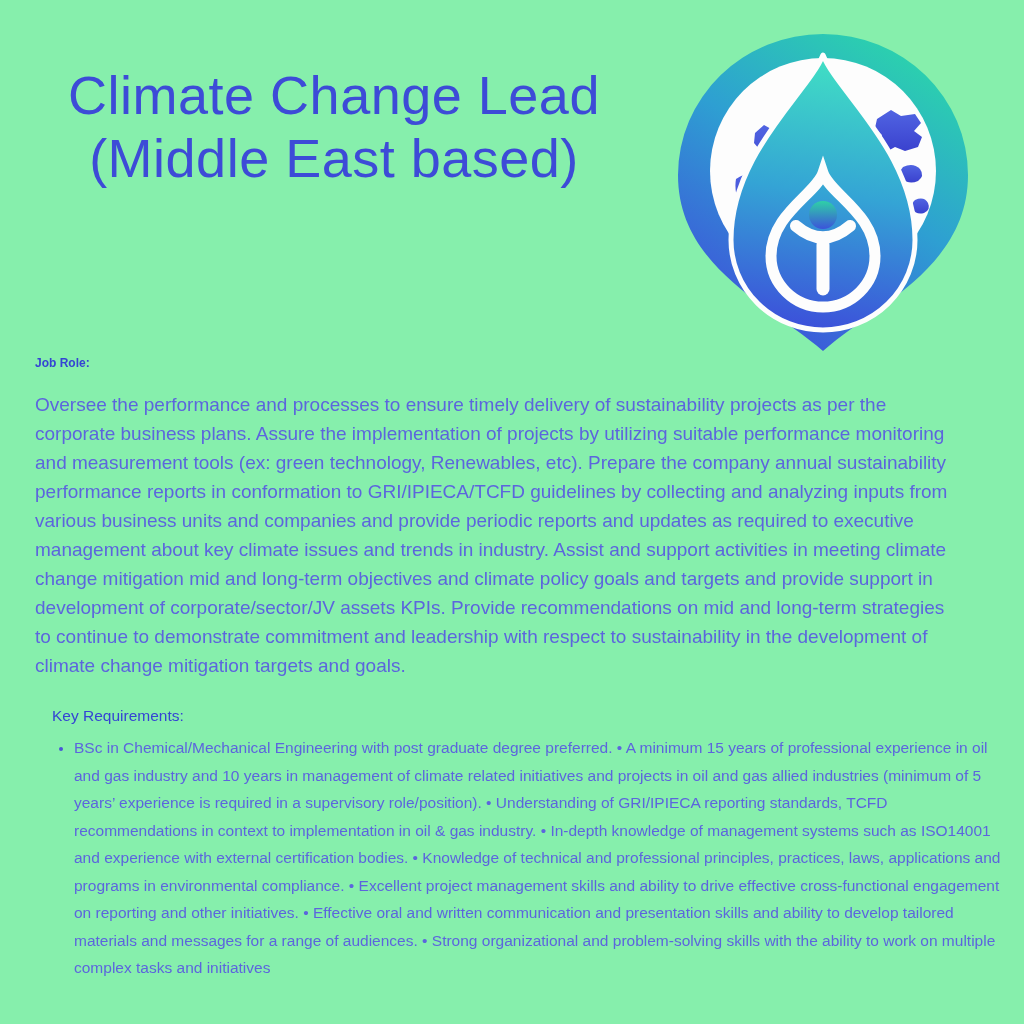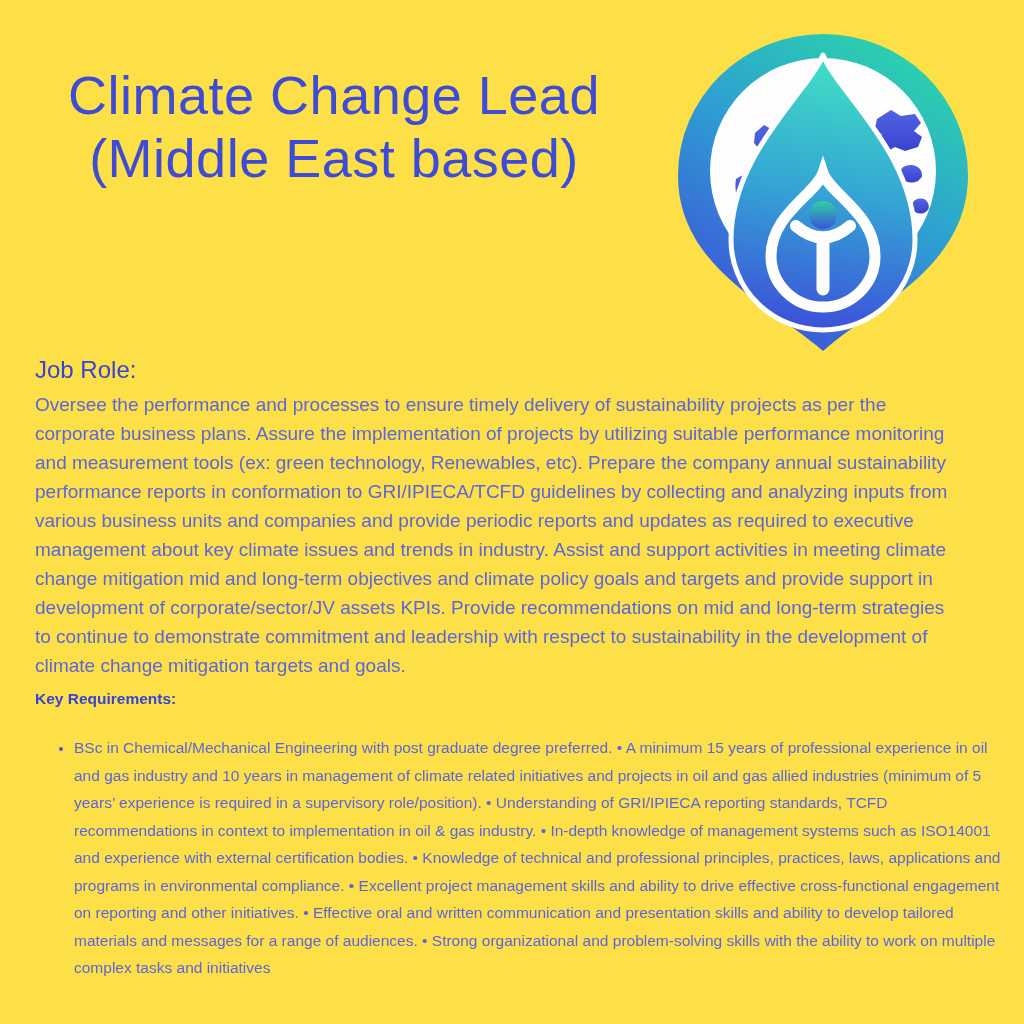--- a/index.html
+++ b/index.html
@@ -1,42 +1,42 @@
 <!DOCTYPE html>
 <html><head>
 <meta charset="utf-8">
 <style>
   html,body{margin:0;padding:0;}
   .page{
     position:relative;
     width:1024px;height:1024px;
-    background:#fde047;
+    background:#86efac;
     font-family:"Liberation Sans",sans-serif;
     overflow:hidden;
   }
   .title{
     position:absolute;top:64px;left:0;width:668px;margin:0;
     text-align:center;
     font-size:54px;font-weight:500;line-height:1.17;letter-spacing:0.5px;
     color:#3d4bd7;
   }
   .logo{
     position:absolute;top:33px;left:672px;width:302px;height:322px;
   }
   .job-heading{
     position:absolute;top:356px;left:35px;margin:0;
-    font-size:24px;font-weight:400;color:#3544d3;
+    font-size:12px;font-weight:700;color:#3544d3;
   }
   .job-body{
     position:absolute;top:390px;left:35px;width:930px;margin:0;
     font-size:19px;line-height:29px;font-weight:400;color:#5c65dd;
   }
   .req-heading{
-    position:absolute;top:690px;left:35px;margin:0;
-    font-size:15.5px;font-weight:700;color:#3544d3;
+    position:absolute;top:690px;left:35px;margin:17px;
+    font-size:15.5px;font-weight:400;color:#3544d3;
   }
   .req-list{
     position:absolute;top:718px;left:38px;width:928px;margin:16px;
     padding-left:20px;
     font-size:15.5px;line-height:27.5px;color:#5c65dd;
   }
   .req-list li{margin:0;}
   .req-list li::marker{color:#4a56d8;font-size:14px;}
 </style>
 </head>

